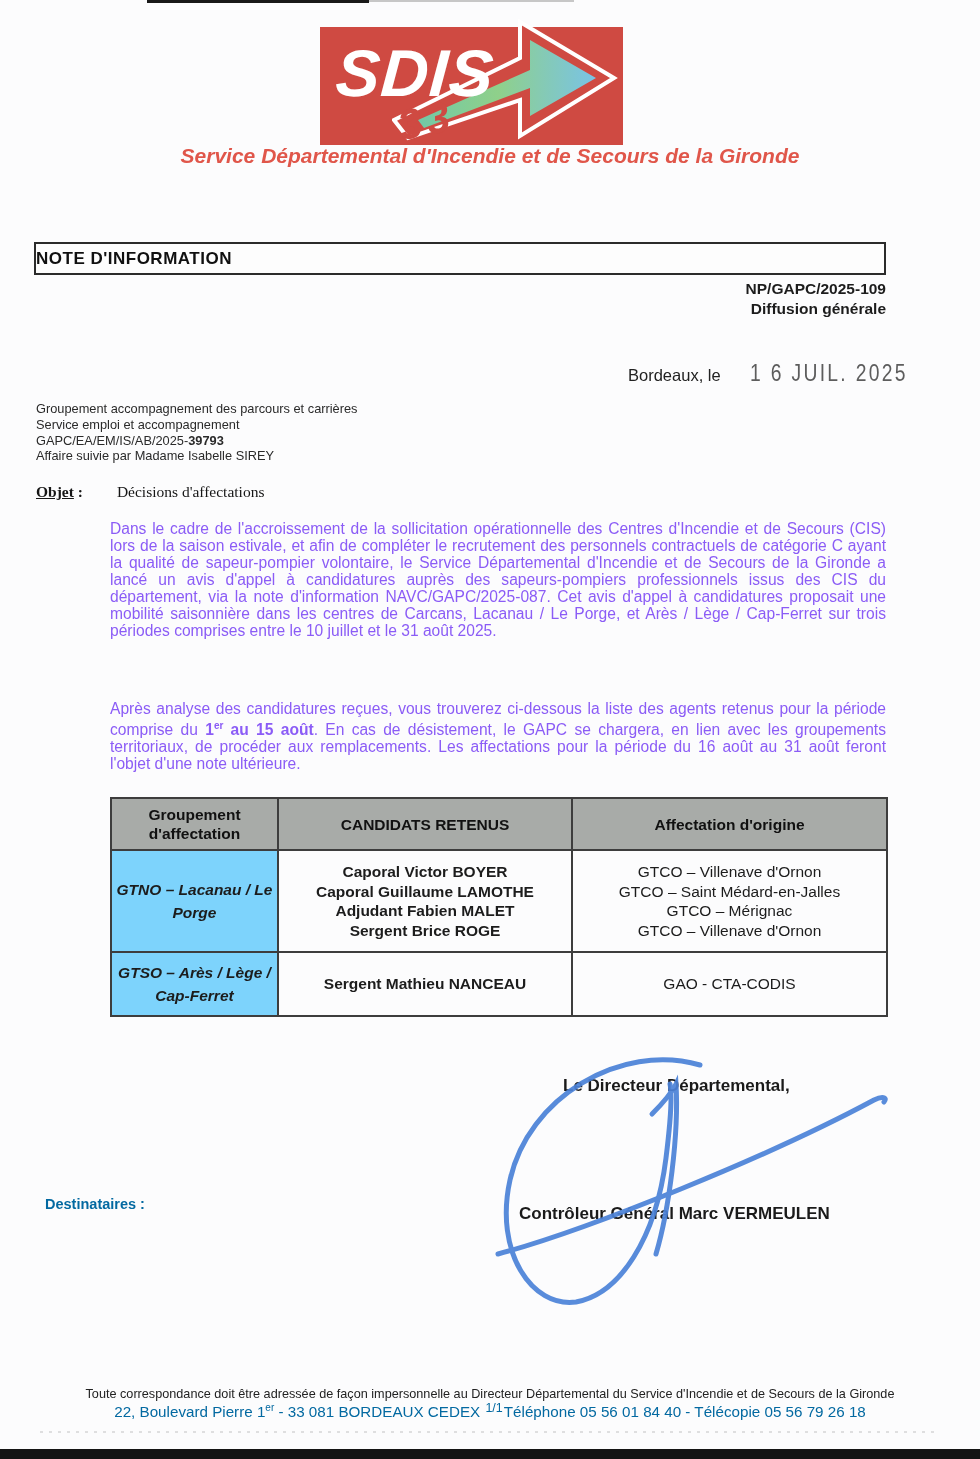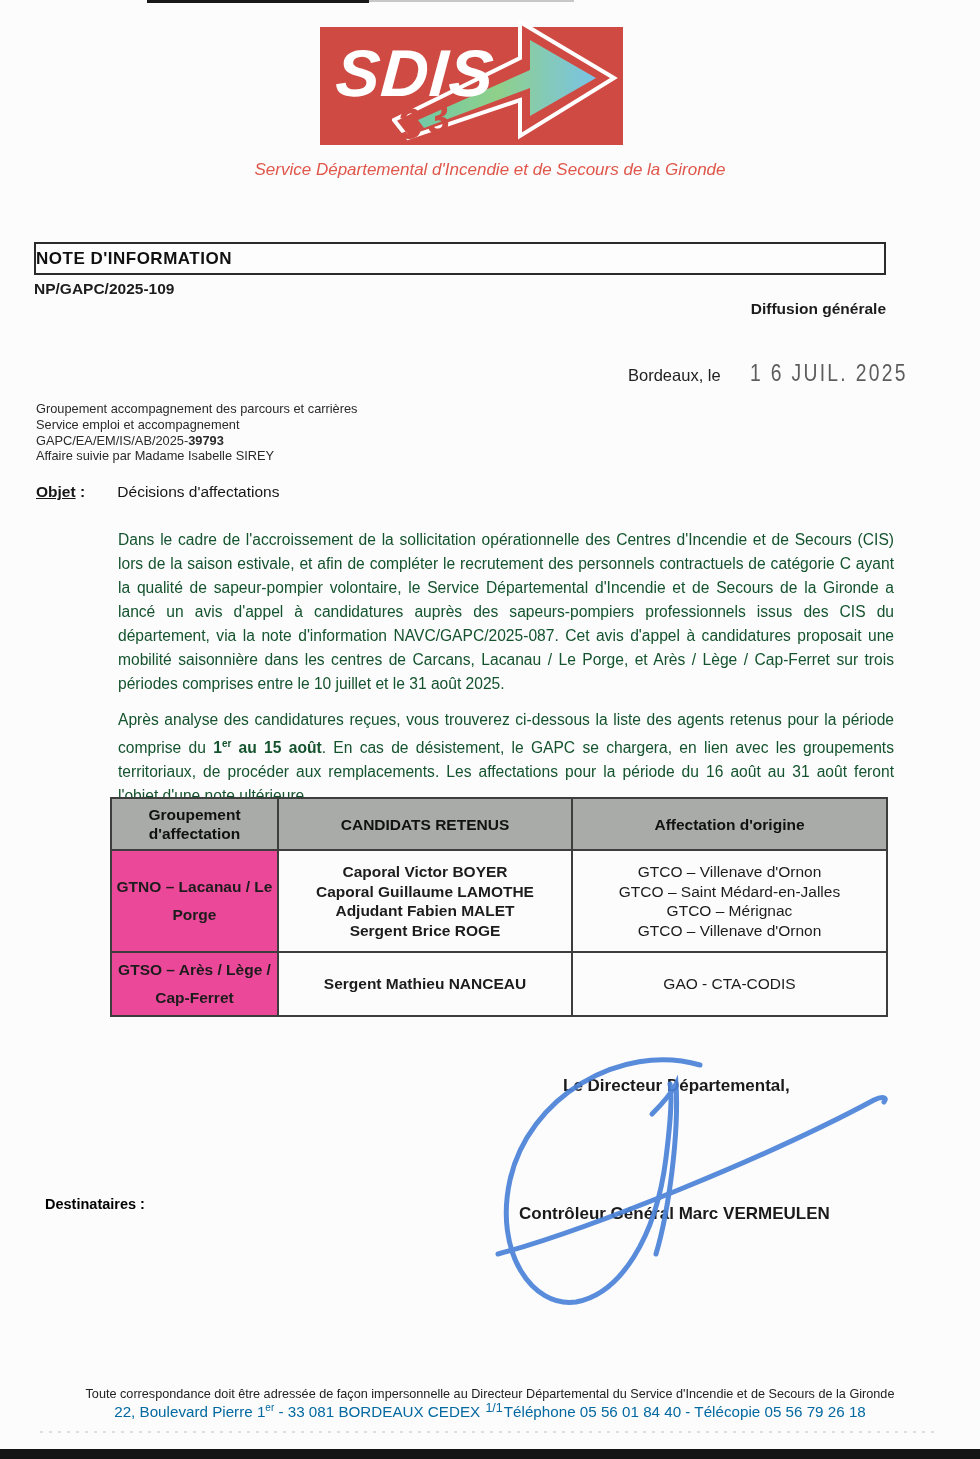--- a/index.html
+++ b/index.html
@@ -18,66 +18,66 @@
     background:repeating-linear-gradient(90deg,rgba(70,70,70,.16) 0 3px,transparent 3px 9px);}
   .bottom-bar{left:0;top:1449px;width:980px;height:10px;background:#141414;}
 
   
   .logo-box{left:320px;top:27px;width:303px;height:118px;background:#cf4a42;}
   .logo-sdis{left:336px;top:40px;font-size:66px;font-weight:bold;font-style:italic;
     color:#ffffff;letter-spacing:1px;transform:skewX(-4deg);line-height:1;}
   .logo-arrow{left:392px;top:14px;width:232px;height:132px;}
   .logo-33{left:398px;top:100px;font-size:42px;font-weight:bold;font-style:italic;
     color:#cf4a42;transform:rotate(-12deg);letter-spacing:5px;line-height:1;}
-  .tagline{left:0;top:160px;width:100%;text-align:center;font-size:17px;
-    font-weight:normal;font-style:italic;color:#e0564a;}
+  .tagline{left:0;top:144px;width:100%;text-align:center;font-size:21px;
+    font-weight:bold;font-style:italic;color:#e0564a;}
 
   
   .note-box{left:34px;top:242px;width:848px;height:29px;border:2px solid #2b2b2b;
     display:flex;align-items:center;justify-content:flex-start;
     font-weight:bold;font-size:17px;letter-spacing:.5px;color:#101010;background:#fdfdfd;}
-  .ref-line{left:34px;top:280px;width:852px;text-align:left;font-weight:bold;font-size:15.5px;}
+  .ref-line{left:34px;top:280px;width:852px;text-align:right;font-weight:bold;font-size:15.5px;}
   .diffusion-line{left:34px;top:300px;width:852px;text-align:right;font-weight:bold;font-size:15.5px;}
 
   
   .place{left:628px;top:366px;font-size:16.5px;color:#222;}
   .stamp{left:750px;top:360px;font-size:21px;color:#5d5d5d;letter-spacing:2.5px;
     white-space:nowrap;transform:scale(.92,1.1);transform-origin:left top;}
 
   
   .sender{left:36px;top:401px;font-size:12.8px;line-height:15.8px;color:#2a2a2a;}
 
   
-  .objet{left:36px;top:483px;font-size:15.5px;color:#161616;}
+  .objet{left:36px;top:483px;font-size:15.5px;color:#161616;font-family:Liberation Serif, serif;}
   .objet-label{display:inline-block;width:77px;font-weight:bold;}
   .objet-label b{text-decoration:underline;}
 
   
-  .para{left:110px;width:776px;text-align:justify;font-size:15.6px;line-height:24px;color:#14532d;margin:8px;}
+  .para{left:110px;width:776px;text-align:justify;font-size:15.6px;line-height:17px;color:#8b5cf6;margin:0;}
   .para1{top:520px;}
   .para2{top:700px;}
 
   
   .doc-table{left:110px;top:797px;width:776px;border-collapse:collapse;table-layout:fixed;}
   .doc-table th,.doc-table td{border:2px solid #3d3d3d;text-align:center;vertical-align:middle;
     font-size:15.5px;padding:2px 4px;}
   .doc-table th{background:#a8aba8;font-weight:bold;height:46px;color:#111;line-height:19px;}
   .row1 td{height:96px;}
   .row2 td{height:58px;}
-  .group-cell{background:#ec4899;font-weight:bold;line-height:28px;}
+  .group-cell{background:#7dd3fc;font-weight:bold;line-height:23px;font-style:italic;}
   .cand-cell{font-weight:bold;line-height:19.5px;border-radius:17px;}
   .orig-cell{line-height:19.5px;}
 
   
   .sig-title{left:563px;top:1076px;font-size:17px;font-weight:bold;color:#1a1a1a;}
   .sig-name{left:519px;top:1204px;font-size:17px;font-weight:bold;color:#1a1a1a;}
   .sig-svg{left:470px;top:1040px;width:440px;height:280px;pointer-events:none;}
 
   
-  .dest{left:45px;top:1196px;font-size:14.5px;line-height:16.8px;color:#000000;}
+  .dest{left:45px;top:1196px;font-size:14.5px;line-height:16.8px;color:#0369a1;}
   .dest-label{font-weight:bold;}
 
   
   .footer1{left:0;top:1386px;width:100%;text-align:center;font-size:13.2px;color:#222;
     transform:scaleX(.96);}
   .footer2{left:0;top:1402px;width:100%;text-align:center;font-size:15.2px;color:#0369a1;}
   .page-num{position:relative;top:-5px;font-size:12.5px;margin:0 1px;}
   sup{font-size:10px;}
 </style>
 </head>

